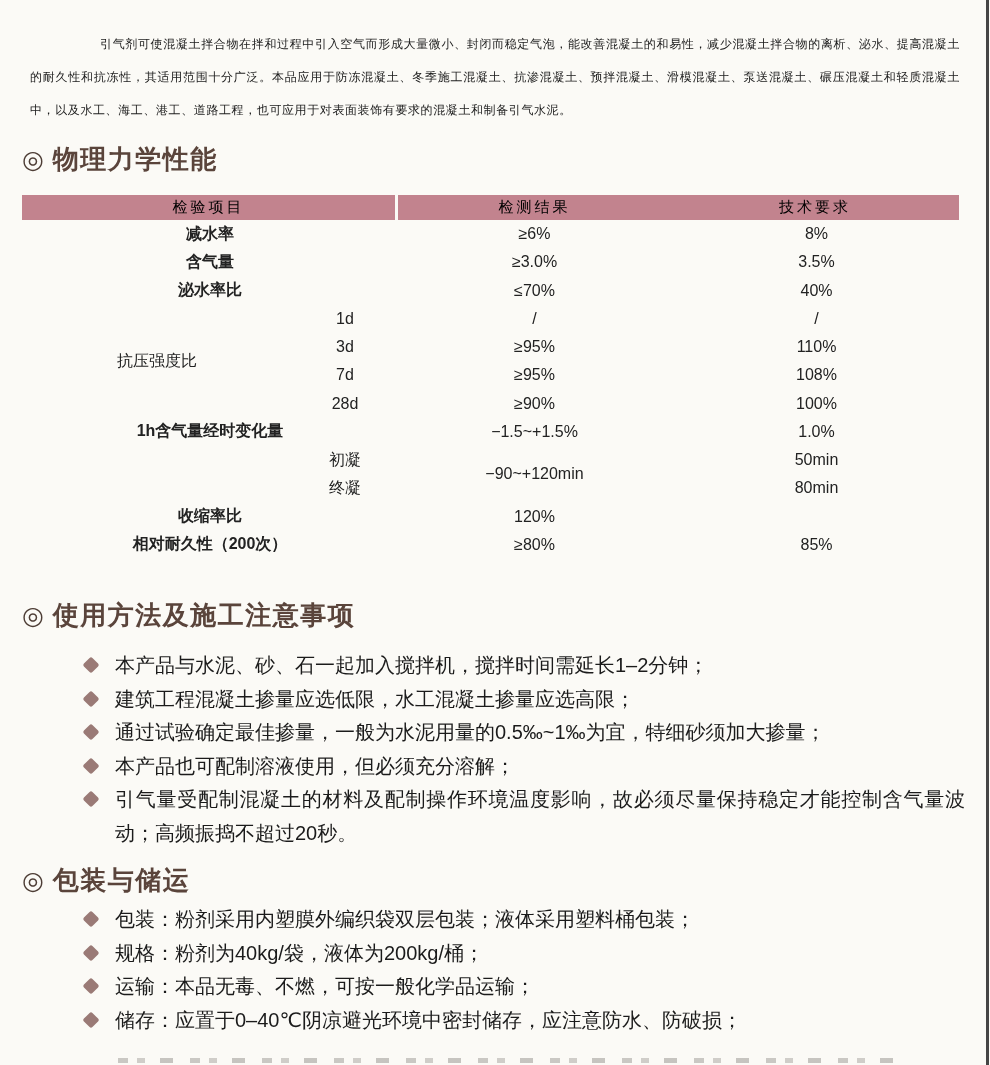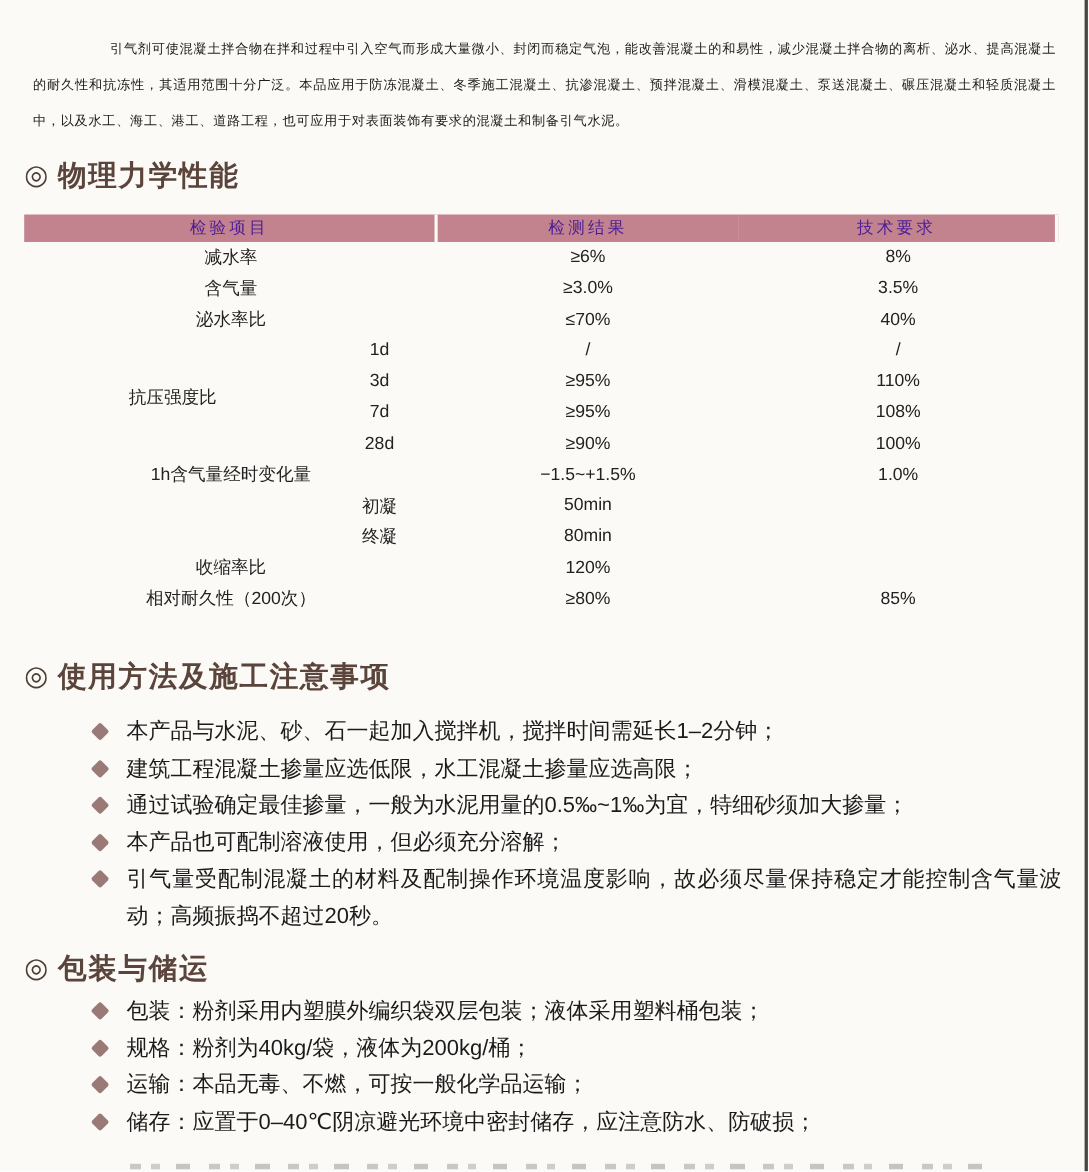--- a/index.html
+++ b/index.html
@@ -49,32 +49,32 @@
     margin:18px 0 0 22px;
     width:940px;
     display:grid;
     grid-template-columns:270px 106px 273px 291px;
     grid-template-rows:25px repeat(12, 28.25px);
     font-size:16px;
     color:#222;
   }
   .th{
     background:#c2838e;
-    color:#4c1d95;
+    color:#000000;
     display:flex; align-items:center; justify-content:center;
     font-size:15px; letter-spacing:3px;
     border-right:3px solid #fbfaf6;
   }
   .th.item{ grid-column:1 / 3; }
   .th.last{ border-right:none; }
   .td{
     display:flex; align-items:center; justify-content:center;
     white-space:nowrap;
   }
-  .td.item{ grid-column:1 / 3; }
+  .td.item{ grid-column:1 / 3;font-weight:bold; }
   .glabel{ grid-column:1; }
   .sub{ grid-column:2; }
   .rs4{ grid-row:span 4; }
   .rs2{ grid-row:span 2; }
 
   
   .bullets{ list-style:none; margin:16px 0 0 0; }
   .bullets li{
     position:relative;
     padding-left:115px; padding-right:25px;
@@ -149,20 +149,21 @@
 
     <div class="td sub">28d</div>
     <div class="td">≥90%</div>
     <div class="td">100%</div>
 
     <div class="td item">1h含气量经时变化量</div>
     <div class="td">−1.5~+1.5%</div>
     <div class="td">1.0%</div>
 
     <div class="td sub">初凝</div>
+    <div class="td rs2">−90~+120min</div>
     <div class="td">50min</div>
     <div class="td sub">终凝</div>
     <div class="td">80min</div>
 
     <div class="td item">收缩率比</div>
     <div class="td">120%</div>
 
     <div class="td item">相对耐久性（200次）</div>
     <div class="td">≥80%</div>
     <div class="td">85%</div>

